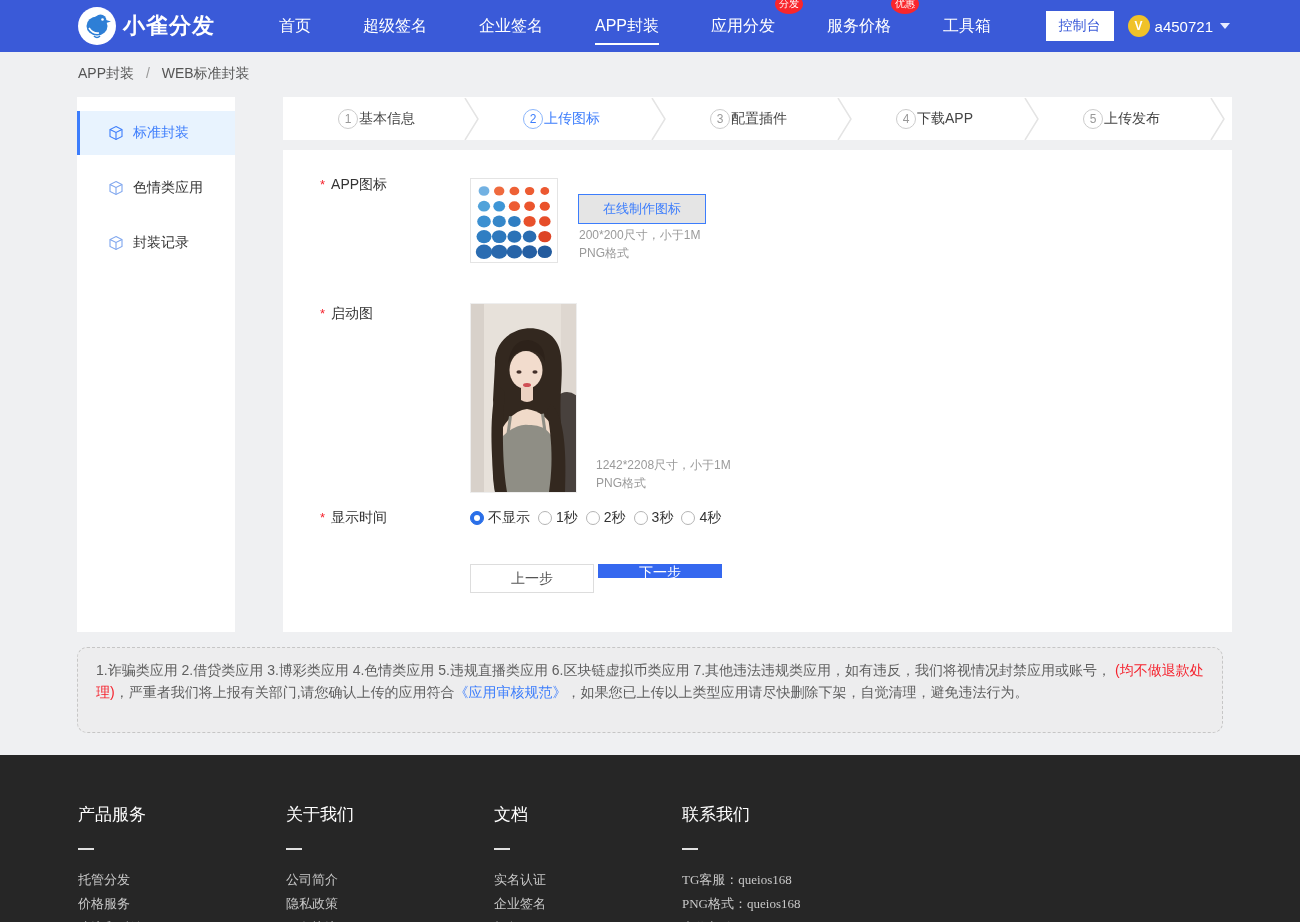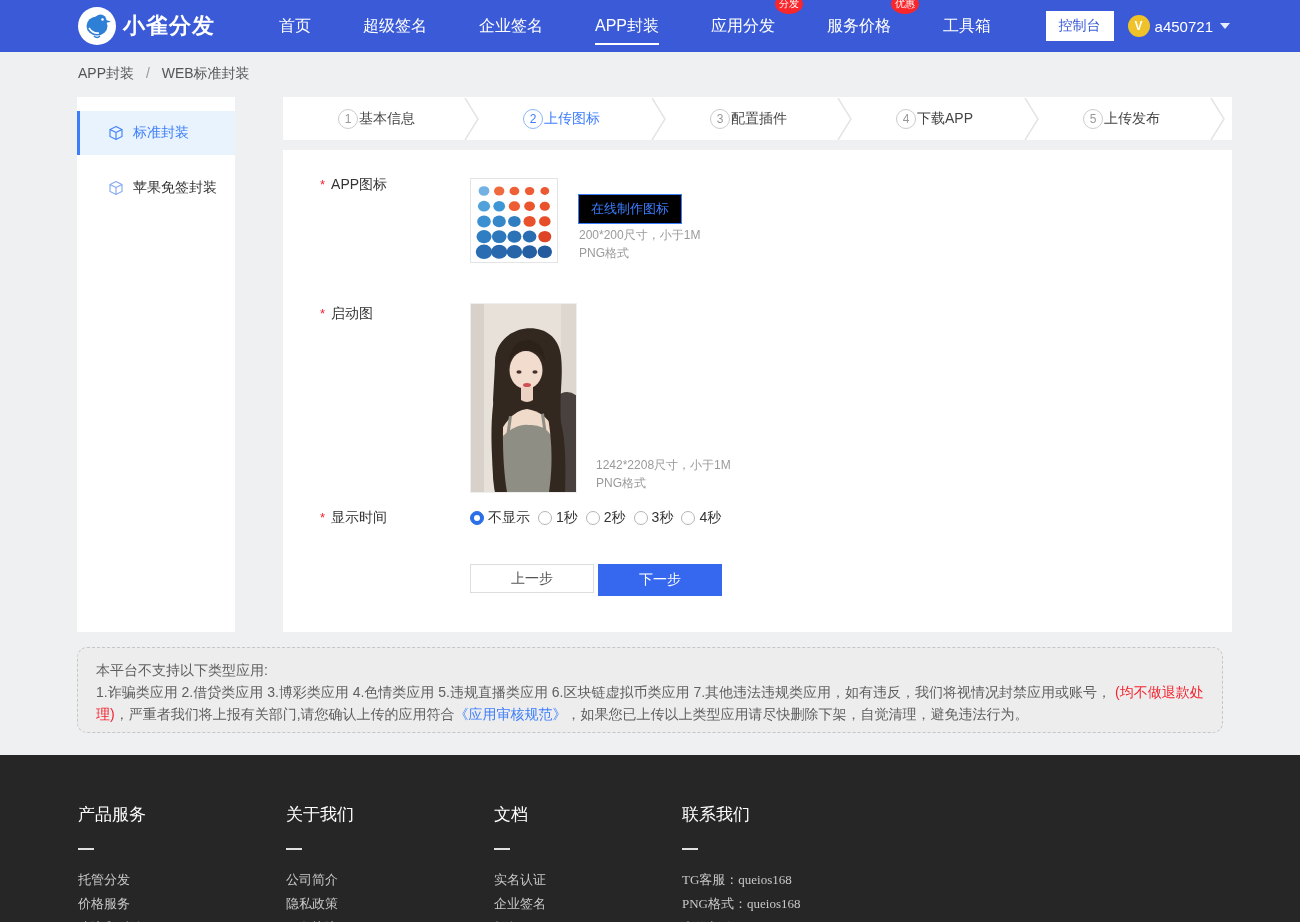--- a/index.html
+++ b/index.html
@@ -54,35 +54,35 @@
   .step.active .step-label { color:#3c7dfc; }
   .step-sep { position:absolute; top:1px; }
 
   
   .form-card { position:absolute; left:283px; top:150px; width:949px; height:482px; background:#fff; }
   .f-label { position:absolute; font-size:14px; color:#333; }
   .f-label .req { color:#f5222d; margin-right:6px; font-size:13px; }
   .icon-box { position:absolute; left:187px; top:28px; width:88px; height:85px;
     border:1px solid #e4e4e4; background:#fff; cursor:pointer; }
   .make-icon-btn { position:absolute; left:295px; top:44px; border:1px solid #3c7dfc;
-    color:#3c7dfc; background:#000000; font-size:13px; padding:5px 12px; cursor:pointer; }
+    color:#3c7dfc; background:#e5e5e5; font-size:13px; padding:5px 24px; cursor:pointer; }
   .hint { position:absolute; font-size:12px; color:#9a9a9a; line-height:18px; }
   .photo-box { position:absolute; left:187px; top:153px; width:107px; height:190px;
     border:1px solid #eee; cursor:pointer; overflow:hidden; }
   .radio-row { position:absolute; left:187px; top:359px; display:flex; align-items:center;
     font-size:14px; color:#333; }
   .radio { display:flex; align-items:center; margin-right:8px; cursor:pointer; }
   .radio-dot { width:14px; height:14px; border-radius:50%; border:1px solid #b5b5b5;
     background:#fff; margin-right:4px; position:relative; }
   .radio.checked .radio-dot { border-color:#2a6fe8; background:#2a6fe8; }
   .radio.checked .radio-dot::after { content:""; position:absolute; left:3px; top:3px;
     width:6px; height:6px; border-radius:50%; background:#fff; }
   .btn-prev { position:absolute; left:187px; top:414px; width:124px; height:29px;
     background:#fff; border:1px solid #ddd; color:#555; font-size:14px; cursor:pointer; }
-  .btn-next { position:absolute; left:315px; top:414px; width:124px; height:32px;
+  .btn-next { position:absolute; left:315px; top:414px; width:124px; height:14px;
     background:#3568ef; border:none; color:#fff; font-size:14px; cursor:pointer; }
 
   
   .notice { position:absolute; left:77px; top:647px; width:1146px; height:86px;
     background:#ededee; border:1px dashed #c6c6c6; border-radius:10px;
     padding:11px 18px; font-size:14px; color:#5f5f5f; line-height:22px; }
   .notice .red { color:#f5222d; }
   .notice .lnk { color:#3c7dfc; cursor:pointer; }
 
   
@@ -152,21 +152,30 @@
     </span>
     <span>标准封装</span>
   </div>
   <div class="side-item">
     <span class="cube">
       <svg width="16" height="16" viewBox="0 0 16 16" fill="none" stroke="#7fa6ee" stroke-width="1.1">
         <path d="M8 1.5 L14 4.5 V11.5 L8 14.5 L2 11.5 V4.5 Z"></path>
           <path d="M2 4.5 L8 7.5 L14 4.5 M8 7.5 V14.5"></path>
       </svg>
     </span>
-    <span>苹果免签封装</span>
+    <span>色情类应用</span>
+  </div>
+  <div class="side-item">
+    <span class="cube">
+      <svg width="16" height="16" viewBox="0 0 16 16" fill="none" stroke="#7fa6ee" stroke-width="1.1">
+        <path d="M8 1.5 L14 4.5 V11.5 L8 14.5 L2 11.5 V4.5 Z"></path>
+          <path d="M2 4.5 L8 7.5 L14 4.5 M8 7.5 V14.5"></path>
+      </svg>
+    </span>
+    <span>封装记录</span>
   </div>
 </div>
 
 <div class="stepbar">
   <div class="step" style="left:55px">
     <span class="step-circle">1</span>
     <span class="step-label">基本信息</span>
   </div>
   <div class="step active" style="left:240px">
     <span class="step-circle">2</span>
@@ -294,21 +303,20 @@
       <span class="radio-dot"></span>
       <span>4秒</span>
     </span>
   </div>
 
   <button class="btn-prev">上一步</button>
   <button class="btn-next">下一步</button>
 </div>
 
 <div class="notice">
-  <div>本平台不支持以下类型应用:</div>
   <div><span>1.诈骗类应用 2.借贷类应用 3.博彩类应用 4.色情类应用 5.违规直播类应用 6.区块链虚拟币类应用 7.其他违法违规类应用，如有违反，我们将视情况封禁应用或账号，  </span><span class="red">(均不做退款处理)</span><span>，严重者我们将上报有关部门,请您确认上传的应用符合</span><span class="lnk">《应用审核规范》</span><span>，如果您已上传以上类型应用请尽快删除下架，自觉清理，避免违法行为。</span></div>
 </div>
 
 <div class="footer">
   <div class="f-col" style="left:78px">
     <div class="f-title">产品服务</div>
     <div class="f-dash"></div>
     <div class="f-links">
       <div class="f-link">托管分发</div>
       <div class="f-link">价格服务</div>

